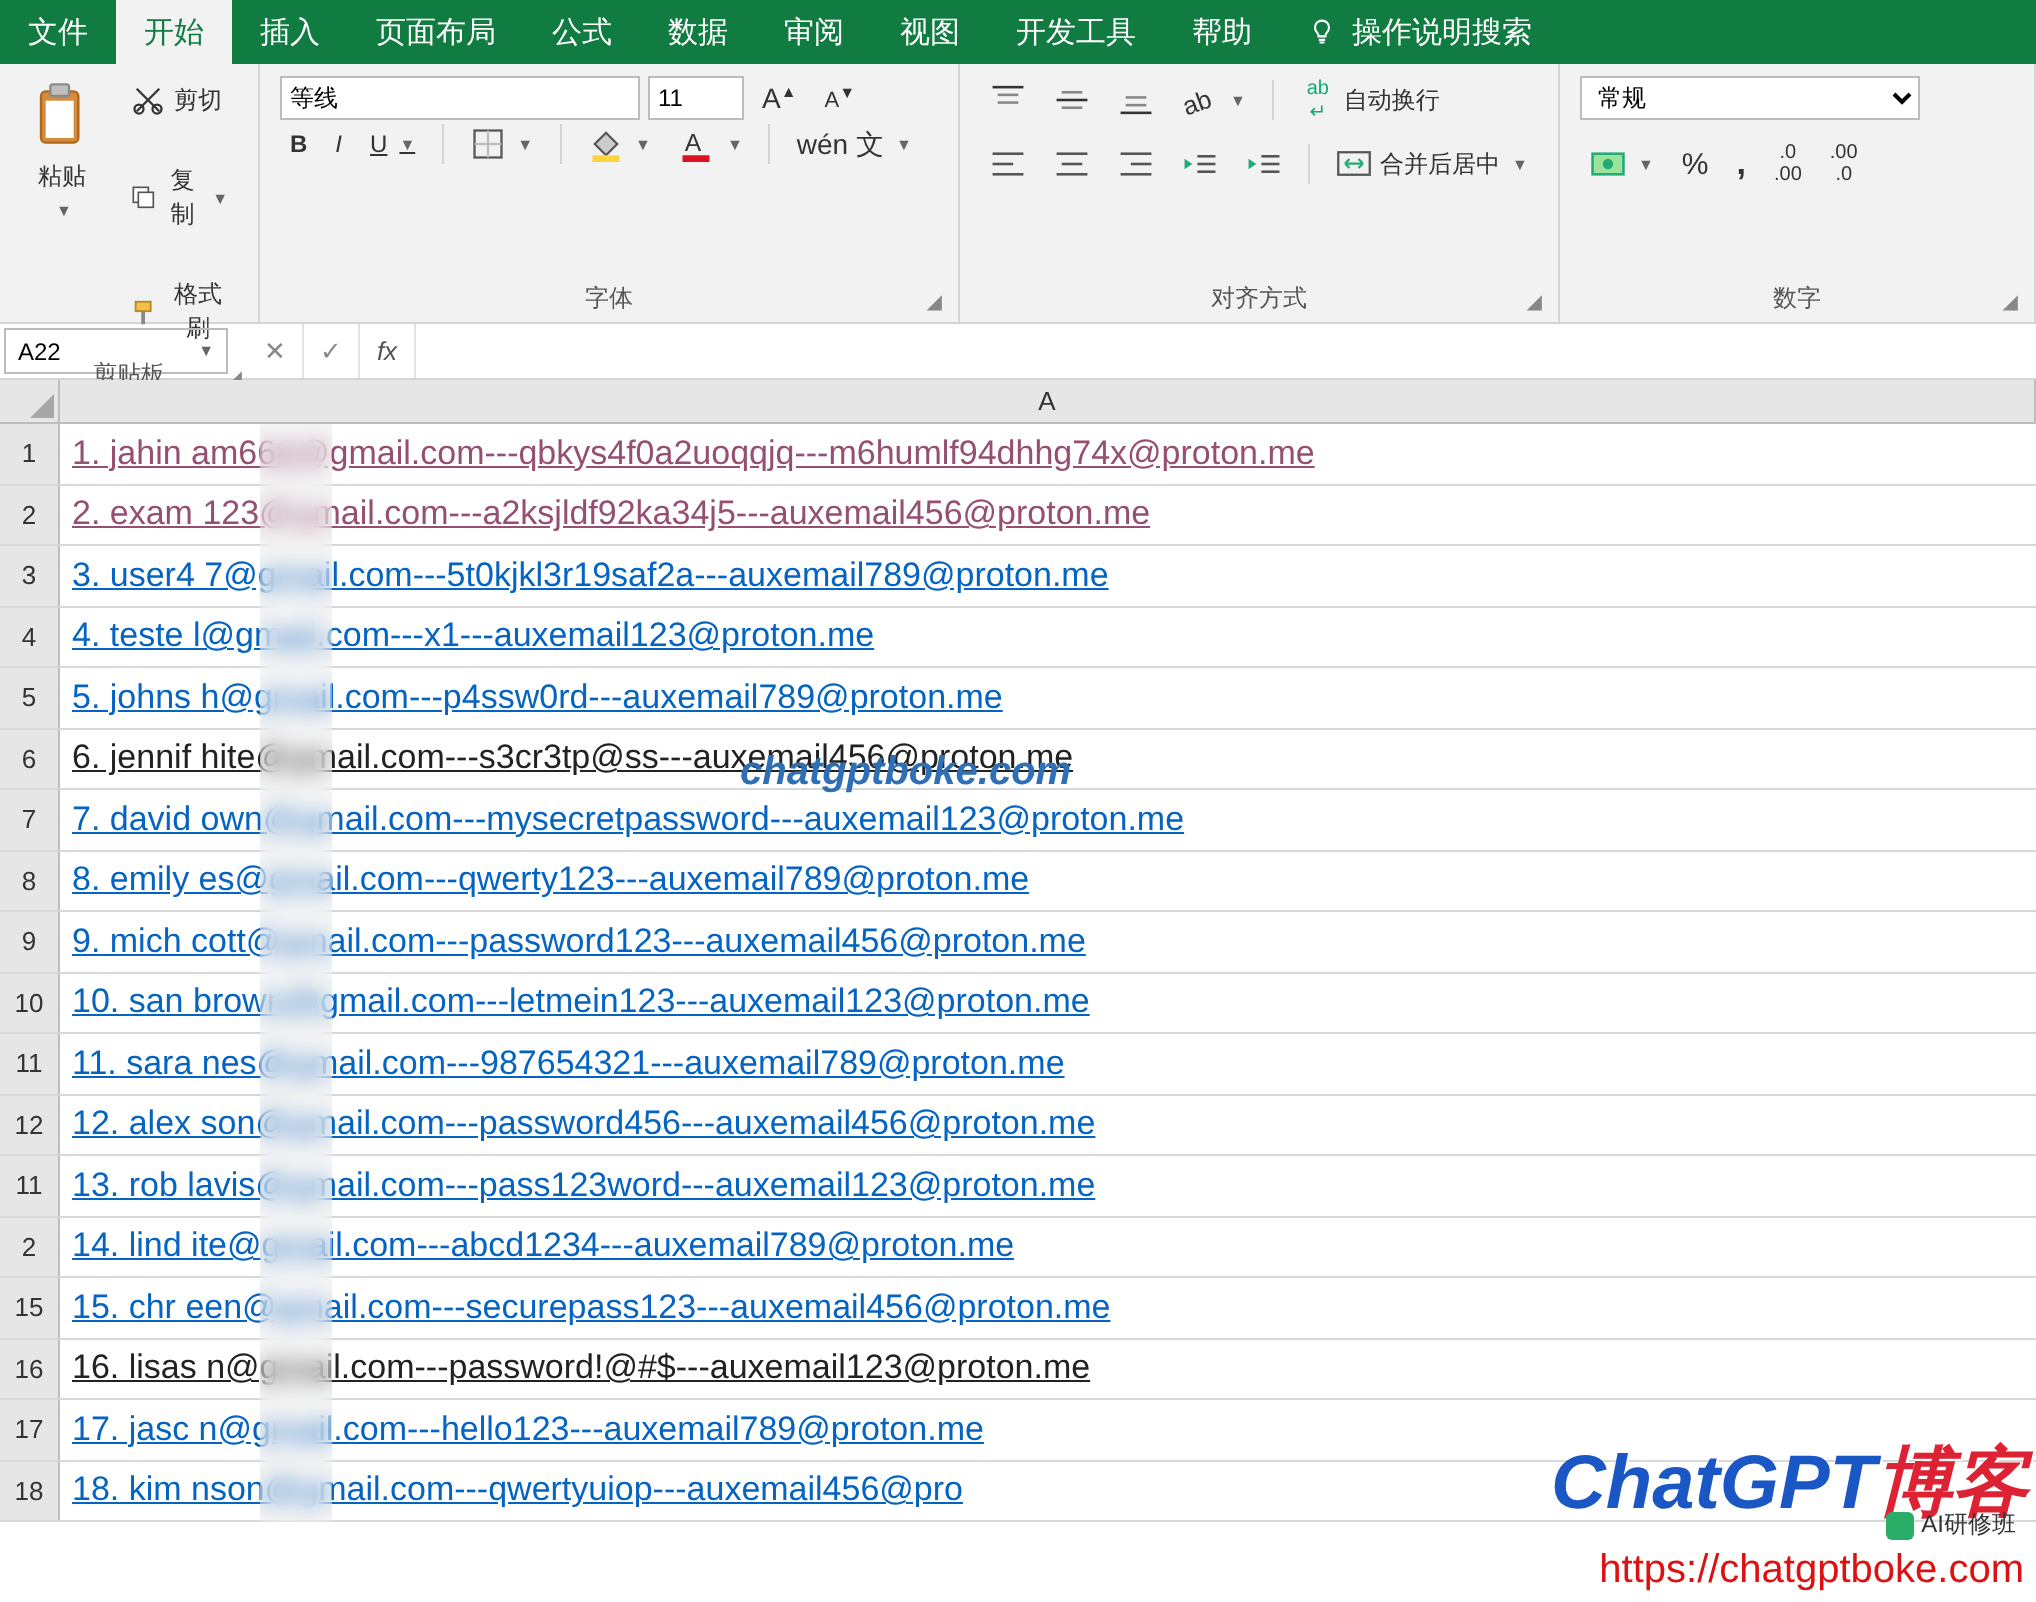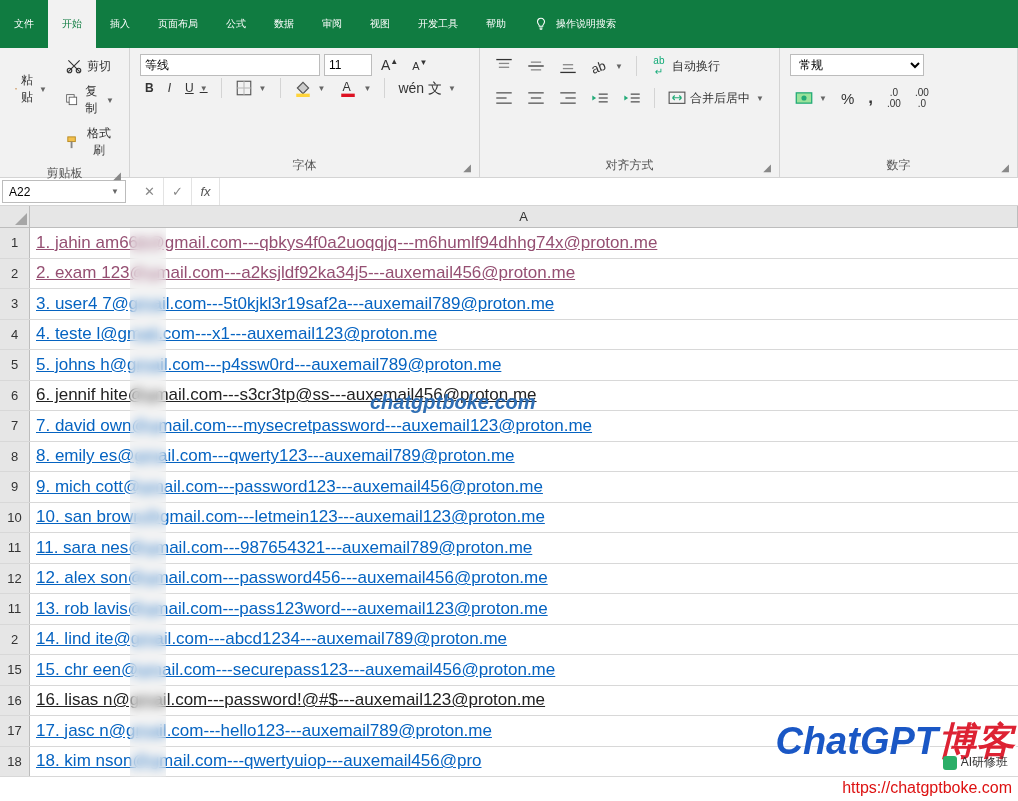--- a/index.html
+++ b/index.html
@@ -1,42 +1,42 @@
 <!DOCTYPE html>
 <html><head>
 <meta charset="utf-8">
 <style>
 * { margin:0; padding:0; box-sizing:border-box; font-family:"Microsoft YaHei","Segoe UI",Arial,sans-serif; }
 body { background:#fff; width:1018px; height:801px; overflow:hidden; position:relative; }
 
 
-.menubar { background:#107c41; height:48px; display:flex; align-items:stretch; color:#fff; font-size:10px; }
+.menubar { background:#107c41; height:32px; display:flex; align-items:stretch; color:#fff; font-size:15px; }
 .menubar .tab { padding:0 14px; display:flex; align-items:center; cursor:pointer; }
 .menubar .tab.active { background:#f2f2f2; color:#107c41; }
 .menubar .search { display:flex; align-items:center; gap:6px; padding:0 12px; }
 .menubar .bulb { width:14px; height:14px; }
 
 
 .ribbon { background:#f2f2f2; border-bottom:1px solid #d4d4d4; height:130px; display:flex; }
 .group { border-right:1px solid #d4d4d4; padding:6px 10px 2px 10px; display:flex; flex-direction:column; justify-content:space-between; }
 .group-label { text-align:center; font-size:12px; color:#555; padding:3px 0 1px 0; position:relative; }
 .group-label .dlg { position:absolute; right:-2px; bottom:2px; font-size:10px; color:#888; }
 .row { display:flex; align-items:center; gap:4px; }
-.col { display:flex; flex-direction:column; gap:2px; }
+.col { display:flex; flex-direction:column; gap:17px; }
 .btn { background:transparent; border:1px solid transparent; padding:2px 4px; display:flex; align-items:center; gap:4px; font-size:12px; color:#333; cursor:pointer; border-radius:2px; }
 .iconbox { width:18px; height:18px; display:flex; align-items:center; justify-content:center; }
 .dd { font-size:8px; color:#666; margin-left:2px; }
 select, input.combo { border:1px solid #bcbcbc; background:#fff; font-size:12px; height:22px; padding:0 4px; }
 .font-name { width:180px; }
 .font-size { width:48px; }
 .sep { width:1px; background:#d4d4d4; margin:2px 4px; align-self:stretch; }
 
 
 .fbar { height:28px; border-bottom:1px solid #d4d4d4; display:flex; align-items:stretch; background:#fff; }
-.namebox { width:124px; border:1px solid #bcbcbc; margin:2px 0 2px 2px; padding:0 6px; font-size:12px; display:flex; align-items:center; justify-content:space-between; }
+.namebox { width:112px; border:1px solid #bcbcbc; margin:2px 0 2px 2px; padding:0 6px; font-size:12px; display:flex; align-items:center; justify-content:space-between; }
 .fx-btn { width:28px; display:flex; align-items:center; justify-content:center; color:#888; border-right:1px solid #e3e3e3; font-size:13px; }
 .fx-btn.fx { font-style:italic; color:#555; }
 .formula-input { flex:1; border:none; padding:0 8px; font-size:12px; }
 
 
 .grid { position:relative; }
 .colhdr { display:flex; height:22px; background:#e6e6e6; border-bottom:1px solid #bdbdbd; }
 .corner { width:30px; border-right:1px solid #bdbdbd; background:#e6e6e6; position:relative; }
 .corner::after { content:""; position:absolute; right:2px; bottom:2px; border:6px solid transparent; border-right-color:#a6a6a6; border-bottom-color:#a6a6a6; }
 .colcell { flex:1; text-align:center; font-size:13px; color:#333; border-right:1px solid #bdbdbd; line-height:22px; }
@@ -48,21 +48,21 @@
 .cell.plain { color:#222; }
 
 
 .blurcol { position:absolute; left:130px; top:0; width:36px; bottom:0; backdrop-filter:blur(5px); background:rgba(220,220,220,0.25); pointer-events:none; }
 
 
 .wm-url { position:absolute; left:370px; top:163px; color:#2f6fb5; font-size:20px; font-style:italic; font-weight:bold; pointer-events:none; }
 .wm-logo { position:absolute; right:4px; bottom:34px; font-size:38px; font-weight:900; font-style:italic; color:#1a57c5; text-shadow:1px 1px 0 #fff; pointer-events:none; }
 .wm-logo .red { color:#d23; }
 .wm-sub { position:absolute; right:10px; bottom:30px; font-size:12px; color:#333; pointer-events:none; display:flex; align-items:center; gap:4px;}
-.wm-link { position:absolute; right:6px; bottom:4px; font-size:16px; color:#d11; pointer-events:none; }
+.wm-link { position:absolute; right:6px; bottom:4px; font-size:20px; color:#d11; pointer-events:none; }
 
 
 svg { display:block; }
 </style>
 </head>
 <body>
 
 <div class="menubar">
   <div class="tab">文件</div>
   <div class="tab active">开始</div>
@@ -82,21 +82,21 @@
     </span>
     <span>操作说明搜索</span>
   </div>
 </div>
 
 <div class="ribbon">
 
   <div class="group" style="width:130px">
     <div class="row" style="align-items:flex-start;gap:8px">
       <div class="col" style="align-items:center">
-        <button class="btn" style="flex-direction:row;height:70px;width:42px">
+        <button class="btn" style="flex-direction:column;height:70px;width:42px">
           <span class="iconbox" style="width:28px;height:36px">
             <svg viewBox="0 0 24 30">
                 <rect x="3" y="4" width="16" height="22" rx="2" fill="#d68a3a" stroke="#a96a20"></rect>
                 <rect x="7" y="1" width="8" height="5" rx="1" fill="#bfbfbf" stroke="#8a8a8a"></rect>
                 <rect x="5" y="8" width="12" height="16" fill="#fff"></rect>
               </svg>
           </span>
           <span>粘贴</span>
           <span class="dd">▼</span>
         </button>
@@ -299,21 +299,21 @@
             <span class="dd">▼</span>
           </button>
       </div>
     </div>
     <div class="group-label"><span>对齐方式</span><span class="dlg">◢</span></div>
   </div>
 
   <div class="group" style="flex:1">
     <div class="col" style="gap:8px">
       <div class="row">
-          <select class="combo" style="width:134px"><option>常规</option></select>
+          <select class="combo" style="width:170px"><option>常规</option></select>
         </div>
       <div class="row">
         <button class="btn">
             <span class="iconbox">
               <svg viewBox="0 0 14 14">
                 <rect x="1" y="3" width="12" height="8" fill="#9be29b" stroke="#2a7"></rect>
                 <circle cx="7" cy="7" r="2" fill="#2a7"></circle>
               </svg>
             </span>
             <span class="dd">▼</span>

